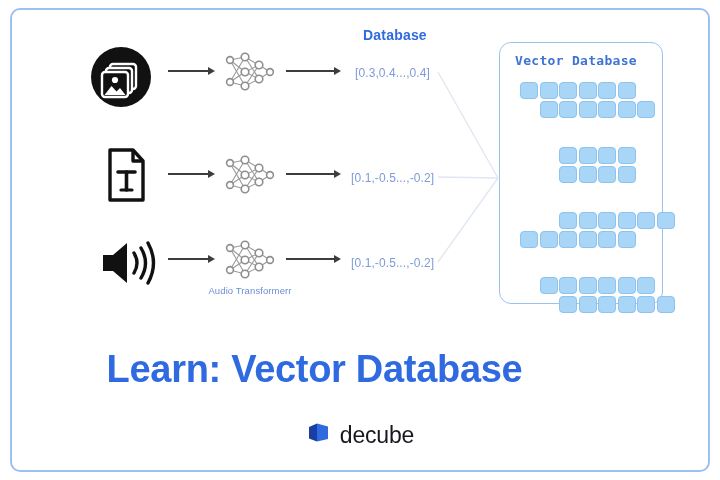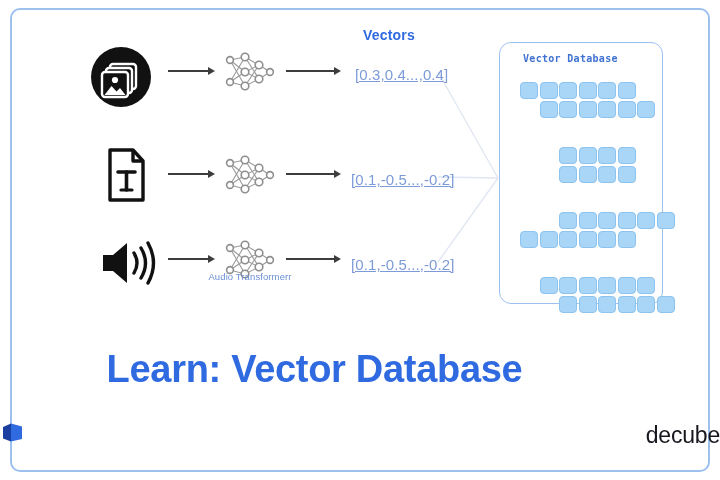--- a/index.html
+++ b/index.html
@@ -49,25 +49,24 @@
     position:absolute;
     font-size:9.5px;
     color:#6c8fd6;
     text-align:center;
     white-space:nowrap;
     letter-spacing:.1px;
   }
 
   .vec{
     position:absolute;
-    font-size:15px;
+    font-size:12px;
     color:#7d9bd8;
     white-space:nowrap;
     letter-spacing:.1px;
-    text-decoration:underline;
   }
 
   #vectors-title{
     position:absolute;
     left:363px;top:27px;
     font-size:14px;
     font-weight:bold;
     color:#2f6ae0;
     letter-spacing:.2px;
   }
@@ -79,26 +78,25 @@
     width:164px;height:262px;
     border:1.6px solid #9dc1ef;
     border-radius:12px;
     box-sizing:border-box;
     background:#ffffff;
   }
   #db-title{
     position:absolute;
     left:515px;top:53px;
     font-family:"DejaVu Sans Mono", monospace;
-    font-size:10px;
+    font-size:13px;
     font-weight:bold;
     color:#3f72d1;
     letter-spacing:.3px;
     white-space:nowrap;
-    margin-left:8px;
   }
   .blk{
     position:absolute;
     width:18px;height:17px;
     background:#a9d5f7;
     border:1px solid #8cc3ef;
     border-radius:4px;
     box-sizing:border-box;
   }
 
@@ -115,42 +113,42 @@
     font-weight:bold;
     color:#2f6ae0;
     letter-spacing:-.3px;
   }
   #logo{
     position:absolute;
     left:0;top:420px;
     width:720px;
     display:flex;
     align-items:center;
-    justify-content:space-between;
+    justify-content:center;
     gap:8px;
   }
   #logo-text{
     font-size:23px;
     color:#16181d;
     letter-spacing:-.2px;
   }
 </style>
 </head>
 <body>
 
 <div id="stage">
   <div id="frame"></div>
 
   <svg id="links">
     <line x1="438" y1="72" x2="498" y2="178" stroke="#dfe6f2" stroke-width="1.3"></line>
     <line x1="438" y1="177" x2="498" y2="178" stroke="#dfe6f2" stroke-width="1.3"></line>
     <line x1="438" y1="262" x2="498" y2="178" stroke="#dfe6f2" stroke-width="1.3"></line>
   </svg>
 
-  <div id="vectors-title">Vectors</div>
+  <div id="vectors-title">Database</div>
 
   <div class="icon-wrap" style="left:88px;top:44px;">
     <svg width="64" height="64" viewBox="0 0 64 64">
       <circle cx="32" cy="32" r="30" fill="#111111"></circle>
       <rect x="21" y="19" width="26" height="25" rx="3" fill="none" stroke="#ffffff" stroke-width="2.4"></rect>
       <rect x="17" y="23" width="26" height="25" rx="3" fill="#111111" stroke="#ffffff" stroke-width="2.4"></rect>
       <rect x="13" y="27" width="26" height="25" rx="3" fill="#111111" stroke="#ffffff" stroke-width="2.4"></rect>
       <circle cx="26" cy="35" r="3.1" fill="#ffffff"></circle>
       <path d="M15.5 50 L22.5 41 L27.5 46.5 L31 43 L36.5 50 Z" fill="#ffffff"></path>
     </svg>
@@ -292,21 +290,21 @@
         <circle cx="28" cy="9" r="3.8"></circle>
           <circle cx="28" cy="24" r="3.8"></circle>
           <circle cx="28" cy="38" r="3.8"></circle>
         <circle cx="42" cy="17" r="3.8"></circle>
           <circle cx="42" cy="31" r="3.8"></circle>
         <circle cx="53" cy="24" r="3.4"></circle>
       </g>
     </svg>
   </div>
 
-  <div class="tlabel" style="left:180px;top:271px;width:140px;">Audio Transformerr</div>
+  <div class="tlabel" style="left:180px;top:285px;width:140px;">Audio Transformerr</div>
 
   <svg class="arrow" style="left:286px;top:254px;width:56px;" viewBox="0 0 56 10">
     <line x1="0" y1="5" x2="48" y2="5" stroke="#3d3d3d" stroke-width="2"></line>
     <path d="M48 1 L55 5 L48 9 Z" fill="#3d3d3d"></path>
   </svg>
 
   <div class="vec" style="left:351px;top:256px;">[0.1,-0.5...,-0.2]</div>
 
   <div id="db"></div>
   <div id="db-title">Vector Database</div>

